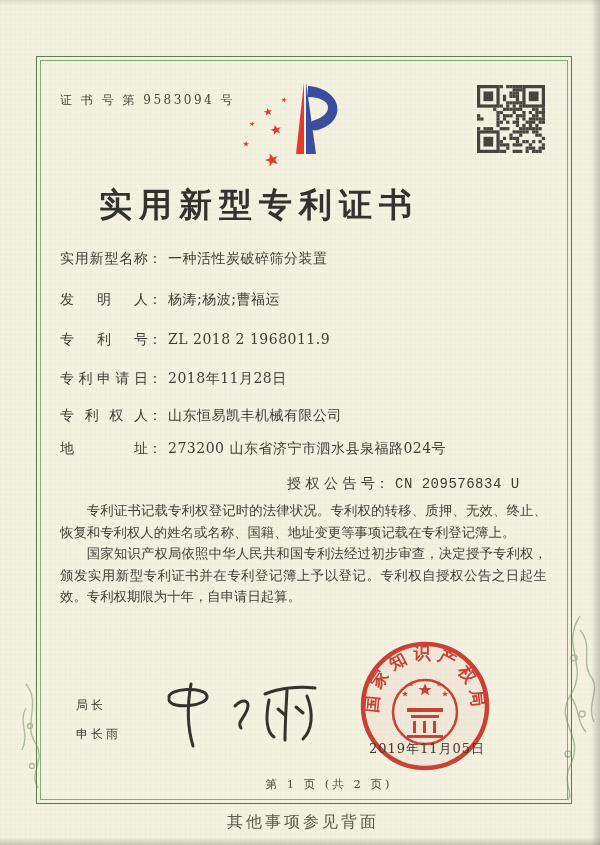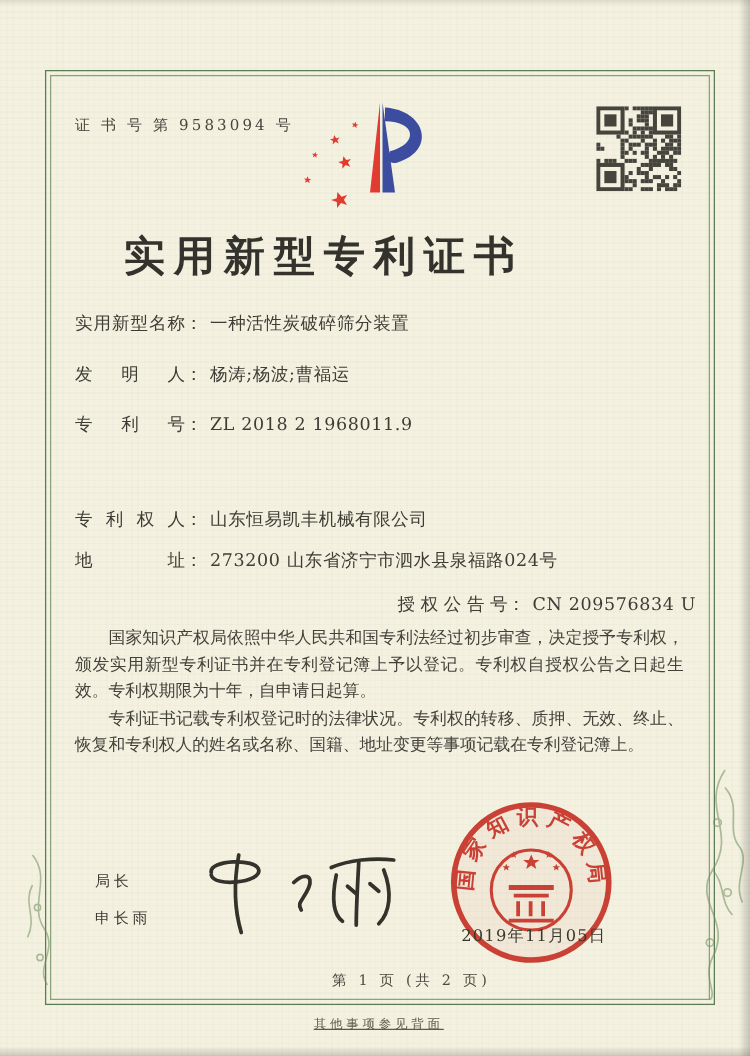--- a/index.html
+++ b/index.html
@@ -35,37 +35,37 @@
   .qr{position:absolute;left:477px;top:85px;}
 
   .title{position:absolute;left:36px;top:183px;width:446px;text-align:center;
     font-size:33px;font-weight:bold;color:#33322c;letter-spacing:7px;}
 
   .row{position:absolute;left:60px;width:500px;font-size:14px;color:#3e3d35;white-space:nowrap;}
   .flabel{display:inline-block;width:88px;text-align:justify;text-align-last:justify;
     vertical-align:top;}
   .colon{display:inline-block;}
   .fvalue{margin-left:6px;letter-spacing:.5px;}
-  .pair2{position:absolute;left:258px;top:0;}
+  .pair2{position:absolute;left:227px;top:0;font-family:Liberation Mono, monospace;}
 
   .body-text{position:absolute;left:60px;top:500px;width:487px;
     font-size:13.4px;line-height:21.5px;color:#43423a;text-align:justify;}
   .body-text p{margin:0;text-indent:2em;}
 
   .director{position:absolute;left:76px;font-size:12px;color:#3c3b33;letter-spacing:3px;}
   .sig{position:absolute;left:153px;top:678px;}
 
   .seal{position:absolute;left:350px;top:636px;mix-blend-mode:multiply;}
   .seal-date{position:absolute;left:352px;top:740px;width:150px;text-align:center;
     font-size:13px;color:#3a392f;letter-spacing:1px;}
 
   .page-no{position:absolute;left:36px;top:777px;width:586px;text-align:center;
     font-size:11.5px;color:#4c4b41;letter-spacing:3px;}
   .back-note{position:absolute;left:36px;top:812px;width:534px;text-align:center;
-    font-size:10px;color:#5a594b;letter-spacing:3px;text-decoration:underline;}
+    font-size:16px;color:#5a594b;letter-spacing:3px;}
 
   .orn{position:absolute;opacity:.55;}
 </style>
 </head>
 <body>
 
 <div class="paper">
 
   <div class="frame">
     <div class="frame-inner"></div>
@@ -251,35 +251,38 @@
 
   <div class="row" style="top:250px">
     <span class="flabel">实用新型名称</span><span class="colon">：</span><span class="fvalue">一种活性炭破碎筛分装置</span>
   </div>
   <div class="row" style="top:291px">
     <span class="flabel">发明人</span><span class="colon">：</span><span class="fvalue">杨涛;杨波;曹福运</span>
   </div>
   <div class="row" style="top:331px">
     <span class="flabel">专利号</span><span class="colon">：</span><span class="fvalue">ZL 2018 2 1968011.9</span>
   </div>
+  <div class="row" style="top:370px">
+    <span class="flabel">专利申请日</span><span class="colon">：</span><span class="fvalue">2018年11月28日</span>
+  </div>
   <div class="row" style="top:407px">
     <span class="flabel">专利权人</span><span class="colon">：</span><span class="fvalue">山东恒易凯丰机械有限公司</span>
   </div>
   <div class="row" style="top:440px">
     <span class="flabel">地址</span><span class="colon">：</span><span class="fvalue">273200 山东省济宁市泗水县泉福路024号</span>
   </div>
   <div class="row" style="top:475px">
     <span class="pair2">
       <span class="flabel">授权公告号</span><span class="colon">：</span><span class="fvalue">CN 209576834 U</span>
     </span>
   </div>
 
   <div class="body-text">
+    <p>专利证书记载专利权登记时的法律状况。专利权的转移、质押、无效、终止、恢复和专利权人的姓名或名称、国籍、地址变更等事项记载在专利登记簿上。</p>
     <p>国家知识产权局依照中华人民共和国专利法经过初步审查，决定授予专利权，颁发实用新型专利证书并在专利登记簿上予以登记。专利权自授权公告之日起生效。专利权期限为十年，自申请日起算。</p>
-    <p>专利证书记载专利权登记时的法律状况。专利权的转移、质押、无效、终止、恢复和专利权人的姓名或名称、国籍、地址变更等事项记载在专利登记簿上。</p>
   </div>
 
   <div class="director" style="top:697px">局长</div>
   <div class="director" style="top:726px">申长雨</div>
 
   <svg class="sig" width="172" height="78" viewBox="0 0 172 78" fill="none" stroke="#34332b" stroke-width="3" stroke-linecap="round">
     <path d="M38,6 C34,28 34,48 40,68"></path>
     <path d="M16,20 C14,10 52,8 54,18 C56,28 18,32 16,22"></path>
     <path d="M82,28 C90,20 98,22 94,32 C90,42 84,44 88,50"></path>
     <path d="M112,16 C126,10 146,8 162,10"></path>

